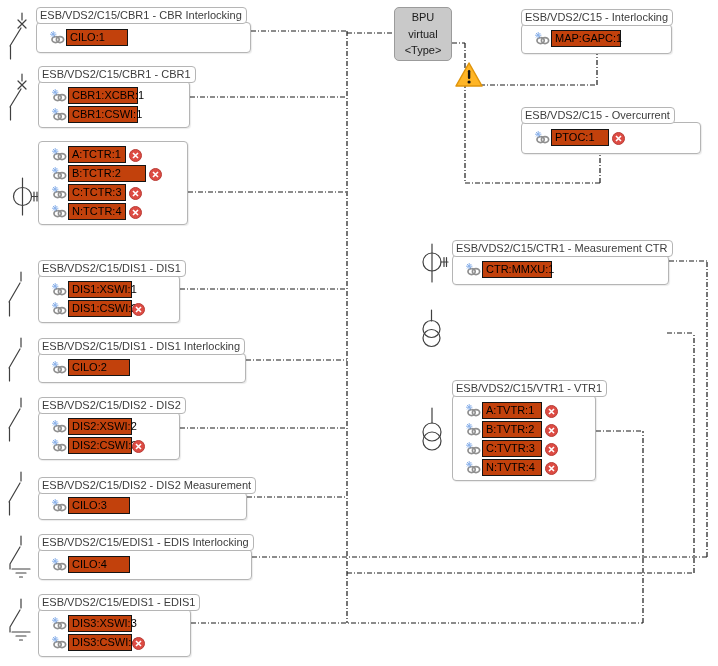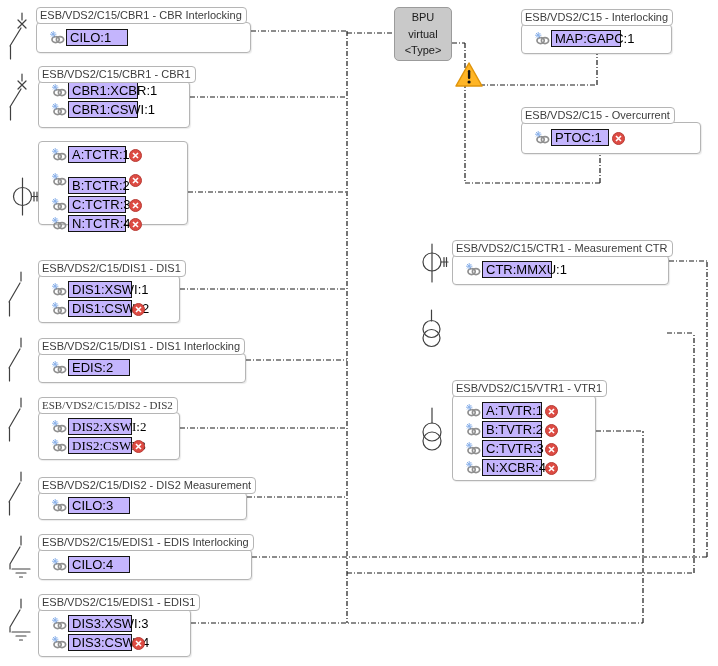--- a/index.html
+++ b/index.html
@@ -9,22 +9,22 @@
   .node{position:absolute;z-index:2;}
   .ntitle{position:relative;z-index:3;display:inline-block;background:#ffffff;
           border:1px solid #b5b5b5;border-radius:4px;padding:1px 4px 2px 3px;
           font-size:11px;color:#3c3c3c;white-space:nowrap;line-height:12px;}
   .nbody{position:relative;z-index:2;margin-top:-2px;background:#ffffff;
          border:1px solid #b5b5b5;border-radius:4px;box-sizing:border-box;
          box-shadow:1px 1px 1px rgba(0,0,0,0.08);}
   .rows{display:flex;flex-direction:column;}
   .row{display:flex;align-items:center;padding-left:13px;}
   .lnk{display:inline-block;width:15px;height:14px;margin-right:1px;flex:0 0 15px;}
-  .tag{display:inline-block;background:#c4b5fd;border:1px solid #141414;
-       font-size:13px;line-height:13px;color:#000;padding:1px 1px 1px 3px;
+  .tag{display:inline-block;background:#c2410c;border:1px solid #141414;
+       font-size:11px;line-height:13px;color:#000;padding:1px 1px 1px 3px;
        white-space:nowrap;box-sizing:border-box;}
   .err{display:inline-block;width:13px;height:13px;margin-left:3px;flex:0 0 13px;}
   .bpu{position:absolute;left:394px;top:7px;width:58px;height:54px;z-index:2;
        background:#c9c9c9;border:1px solid #9b9b9b;border-radius:5px;
        display:flex;flex-direction:column;justify-content:space-between;
        padding:3px 0;box-sizing:border-box;}
   .bpu div{font-size:11px;color:#1a1a1a;text-align:center;line-height:13px;}
   .warn{position:absolute;left:455px;top:61px;width:28px;height:27px;z-index:4;}
 </style>
 </head>
@@ -127,21 +127,21 @@
               </svg></span>
           <span class="tag" style="width:62px;">CILO:1</span>
         </div>
       </div>
     </div>
   </div>
 
   <div class="node" style="left:38px;top:64px;">
     <div class="ntitle">ESB/VDS2/C15/CBR1 - CBR1</div>
     <div class="nbody" style="width:152px;height:47px;">
-      <div class="rows" style="gap:2px;">
+      <div class="rows" style="padding-top:5px;gap:2px;">
         <div class="row">
           <span class="lnk"><svg width="15" height="14" viewBox="0 0 15 14">
                 <g stroke="#8f8f8f" fill="none" stroke-width="1.7">
                   <ellipse cx="5.6" cy="8.6" rx="3.6" ry="3"></ellipse>
                   <ellipse cx="10" cy="8.6" rx="3.6" ry="3"></ellipse>
                 </g>
                 <g stroke="#8ab1ea" stroke-width="1">
                   <path d="M3.2 0 V6.4 M0 3.2 H6.4 M1 1 L5.4 5.4 M5.4 1 L1 5.4"></path>
                 </g>
               </svg></span>
@@ -185,21 +185,21 @@
         <div class="row">
           <span class="lnk"><svg width="15" height="14" viewBox="0 0 15 14">
                 <g stroke="#8f8f8f" fill="none" stroke-width="1.7">
                   <ellipse cx="5.6" cy="8.6" rx="3.6" ry="3"></ellipse>
                   <ellipse cx="10" cy="8.6" rx="3.6" ry="3"></ellipse>
                 </g>
                 <g stroke="#8ab1ea" stroke-width="1">
                   <path d="M3.2 0 V6.4 M0 3.2 H6.4 M1 1 L5.4 5.4 M5.4 1 L1 5.4"></path>
                 </g>
               </svg></span>
-          <span class="tag" style="width:58px;margin-top:12px;">B:TCTR:2</span>
+          <span class="tag" style="width:78px;">B:TCTR:2</span>
           <span class="err"><svg width="13" height="13" viewBox="0 0 13 13">
                 <circle cx="6.5" cy="6.5" r="6" fill="#dd4b43" stroke="#b83c35"></circle>
                 <path d="M4 4 L9 9 M9 4 L4 9" stroke="#fff" stroke-width="1.6"></path>
               </svg></span>
         </div>
         <div class="row">
           <span class="lnk"><svg width="15" height="14" viewBox="0 0 15 14">
                 <g stroke="#8f8f8f" fill="none" stroke-width="1.7">
                   <ellipse cx="5.6" cy="8.6" rx="3.6" ry="3"></ellipse>
                   <ellipse cx="10" cy="8.6" rx="3.6" ry="3"></ellipse>
@@ -277,27 +277,27 @@
         <div class="row">
           <span class="lnk"><svg width="15" height="14" viewBox="0 0 15 14">
                 <g stroke="#8f8f8f" fill="none" stroke-width="1.7">
                   <ellipse cx="5.6" cy="8.6" rx="3.6" ry="3"></ellipse>
                   <ellipse cx="10" cy="8.6" rx="3.6" ry="3"></ellipse>
                 </g>
                 <g stroke="#8ab1ea" stroke-width="1">
                   <path d="M3.2 0 V6.4 M0 3.2 H6.4 M1 1 L5.4 5.4 M5.4 1 L1 5.4"></path>
                 </g>
               </svg></span>
-          <span class="tag" style="width:62px;">EDIS:2</span>
-        </div>
-      </div>
-    </div>
-  </div>
-
-  <div class="node" style="left:38px;top:395px;font-family:Liberation Serif, serif;">
+          <span class="tag" style="width:62px;">CILO:2</span>
+        </div>
+      </div>
+    </div>
+  </div>
+
+  <div class="node" style="left:38px;top:395px;">
     <div class="ntitle">ESB/VDS2/C15/DIS2 - DIS2</div>
     <div class="nbody" style="width:142px;height:48px;">
       <div class="rows" style="padding-top:5px;gap:2px;">
         <div class="row">
           <span class="lnk"><svg width="15" height="14" viewBox="0 0 15 14">
                 <g stroke="#8f8f8f" fill="none" stroke-width="1.7">
                   <ellipse cx="5.6" cy="8.6" rx="3.6" ry="3"></ellipse>
                   <ellipse cx="10" cy="8.6" rx="3.6" ry="3"></ellipse>
                 </g>
                 <g stroke="#8ab1ea" stroke-width="1">
@@ -522,21 +522,21 @@
         <div class="row">
           <span class="lnk"><svg width="15" height="14" viewBox="0 0 15 14">
                 <g stroke="#8f8f8f" fill="none" stroke-width="1.7">
                   <ellipse cx="5.6" cy="8.6" rx="3.6" ry="3"></ellipse>
                   <ellipse cx="10" cy="8.6" rx="3.6" ry="3"></ellipse>
                 </g>
                 <g stroke="#8ab1ea" stroke-width="1">
                   <path d="M3.2 0 V6.4 M0 3.2 H6.4 M1 1 L5.4 5.4 M5.4 1 L1 5.4"></path>
                 </g>
               </svg></span>
-          <span class="tag" style="width:60px;">N:XCBR:4</span>
+          <span class="tag" style="width:60px;">N:TVTR:4</span>
           <span class="err"><svg width="13" height="13" viewBox="0 0 13 13">
                 <circle cx="6.5" cy="6.5" r="6" fill="#dd4b43" stroke="#b83c35"></circle>
                 <path d="M4 4 L9 9 M9 4 L4 9" stroke="#fff" stroke-width="1.6"></path>
               </svg></span>
         </div>
       </div>
     </div>
   </div>
 
 </div>

